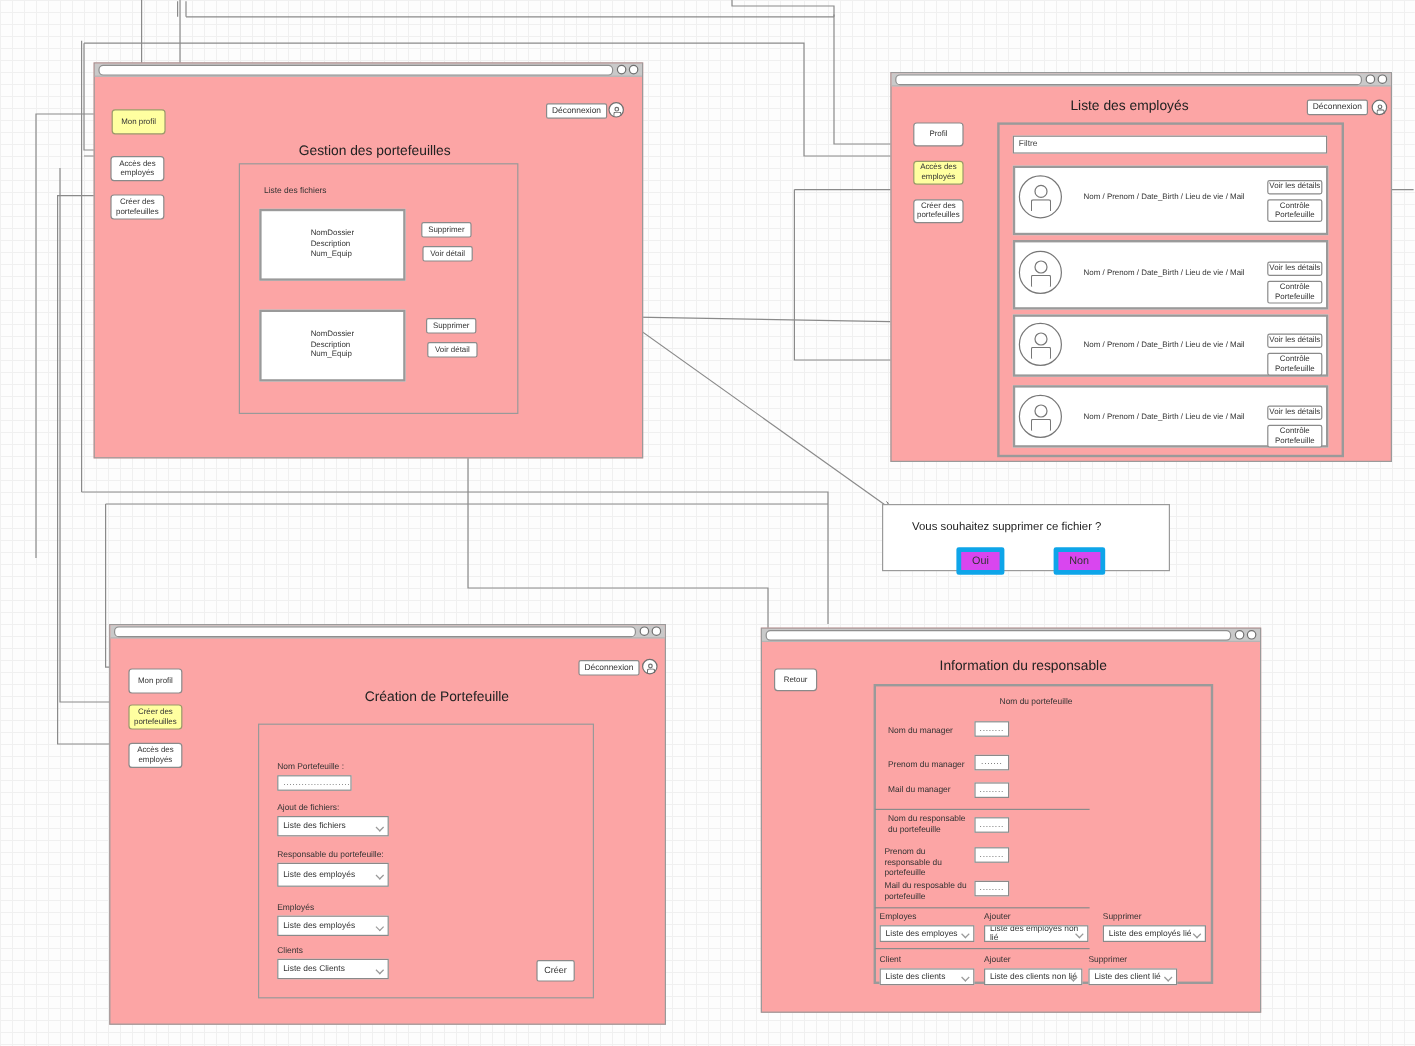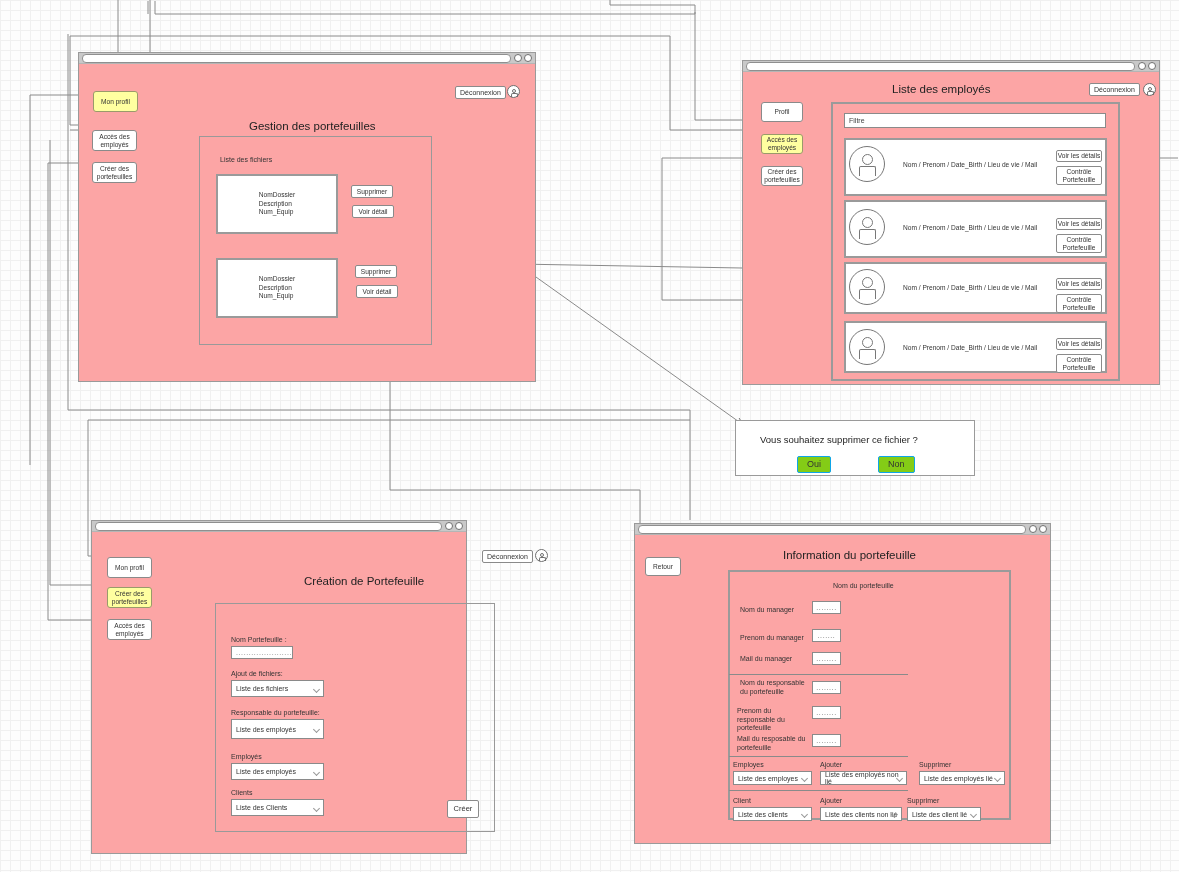--- a/index.html
+++ b/index.html
@@ -65,21 +65,21 @@
               box-sizing:border-box;background:#fff;}
   .emp-circle:before{content:"";position:absolute;left:12px;top:7px;width:11px;height:11px;
               border:1px solid #777;border-radius:50%;box-sizing:border-box;}
   .emp-circle:after{content:"";position:absolute;left:9px;top:19px;width:17px;height:10px;
               border:1px solid #777;border-bottom:none;border-radius:2px 2px 0 0;box-sizing:border-box;}
   .emp-text{position:absolute;font-size:6.6px;color:#333;white-space:nowrap;}
 
   
   .dialog{position:absolute;background:#fff;border:1px solid #9a9a9a;box-sizing:border-box;z-index:12;}
   .dialog .q{position:absolute;font-size:9.5px;color:#222;white-space:nowrap;}
-  .dialog .dbtn{position:absolute;border:1px solid #0ea5e9;background:#84cc16;border-radius:2px;
+  .dialog .dbtn{position:absolute;border:4px solid #0ea5e9;background:#d946ef;border-radius:2px;
                 font-size:9px;padding:2px 9px;line-height:11px;}
 
   
   .flabel{position:absolute;font-size:7px;color:#333;white-space:nowrap;line-height:8.5px;}
   .ftext{position:absolute;border:1px solid #8a8a8a;background:#fff;box-sizing:border-box;
          font-size:7px;color:#777;display:flex;align-items:center;padding-left:4px;
          letter-spacing:0.6px;overflow:hidden;white-space:nowrap;}
   .fsel{position:absolute;border:1px solid #8a8a8a;background:#fff;box-sizing:border-box;
         font-size:7px;color:#333;display:flex;align-items:center;padding-left:4px;overflow:hidden;}
   .fsel .cv{position:absolute;right:4px;top:50%;margin-top:-2px;width:5px;height:3px;}
@@ -224,21 +224,21 @@
     <div class="btn multi" style="left:313px;top:282px;width:46px;height:19px;">Contrôle Portefeuille</div>
   </div>
 </div>
 
 <div class="dialog" style="left:735px;top:420px;width:240px;height:56px;">
   <div class="q" style="left:24px;top:13px;">Vous souhaitez supprimer ce fichier ?</div>
   <div class="dbtn" style="left:61px;top:35px;">Oui</div>
   <div class="dbtn" style="left:142px;top:35px;">Non</div>
 </div>
 
-<div class="win" style="left:91px;top:520px;width:376px;height:334px;">
+<div class="win" style="left:91px;top:520px;width:464px;height:334px;">
   <div class="win-bar">
     <div class="url-pill"></div>
     <div class="win-dots">
       <i></i>
       <i></i>
     </div>
   </div>
   <div class="win-body">
     <div class="logout" style="left:390px;top:18px;">Déconnexion</div>
     <div class="avatar-ic" style="left:443px;top:17px;"></div>
@@ -284,21 +284,21 @@
 
 <div class="win" style="left:634px;top:523px;width:417px;height:321px;">
   <div class="win-bar">
     <div class="url-pill"></div>
     <div class="win-dots">
       <i></i>
       <i></i>
     </div>
   </div>
   <div class="win-body">
-    <div class="wtitle" style="left:148px;top:14px;">Information du portefeuille</div>
+    <div class="wtitle" style="left:148px;top:14px;">Information du responsable</div>
 
     <div class="navchip" style="left:10px;top:22px;width:36px;height:19px;">Retour</div>
 
     <div class="panel thick" style="left:93px;top:35px;width:283px;height:250px;"></div>
 
     <div class="sublabel" style="left:198px;top:47px;">Nom du portefeuille</div>
 
     <div class="flabel" style="left:105px;top:71px;">Nom du manager</div>
     <div class="smallval" style="left:177px;top:66px;width:29px;height:13px;">........</div>
 

